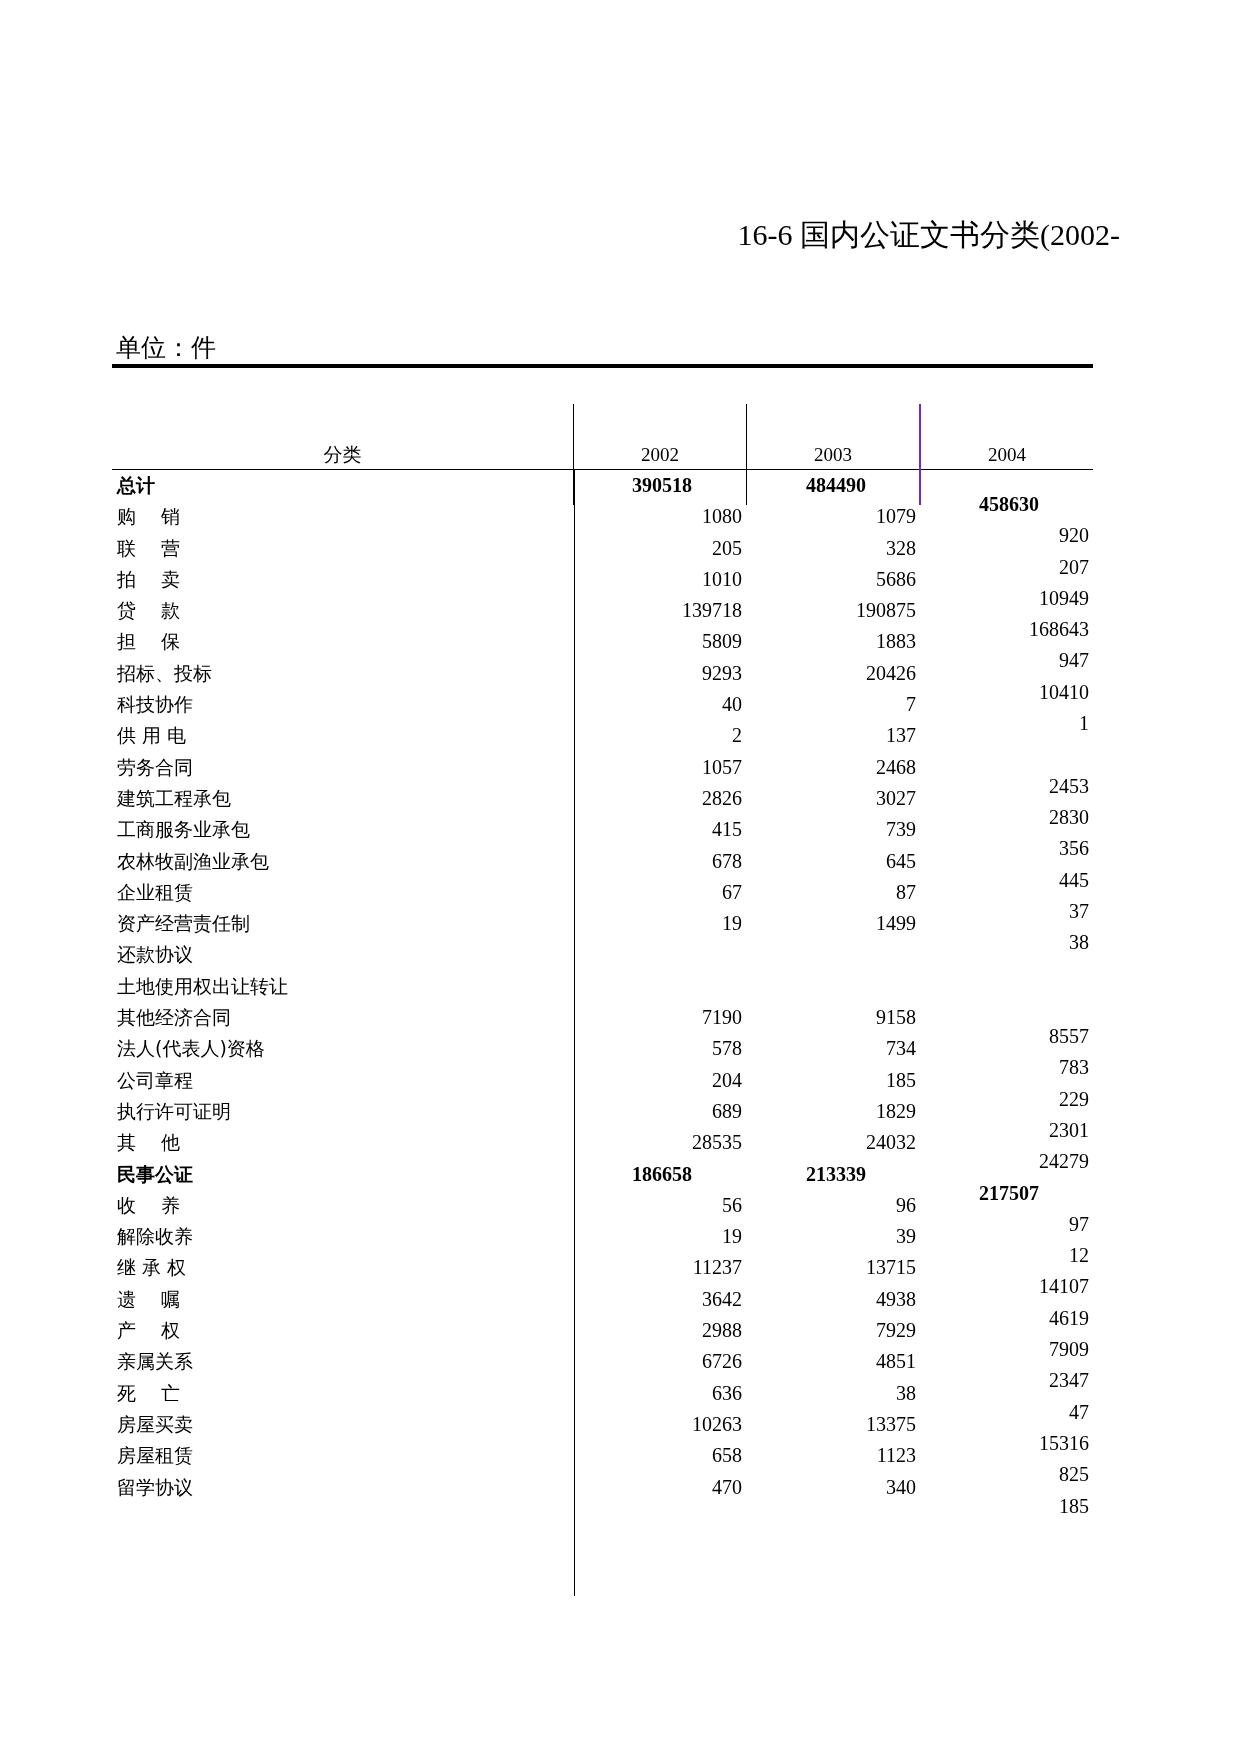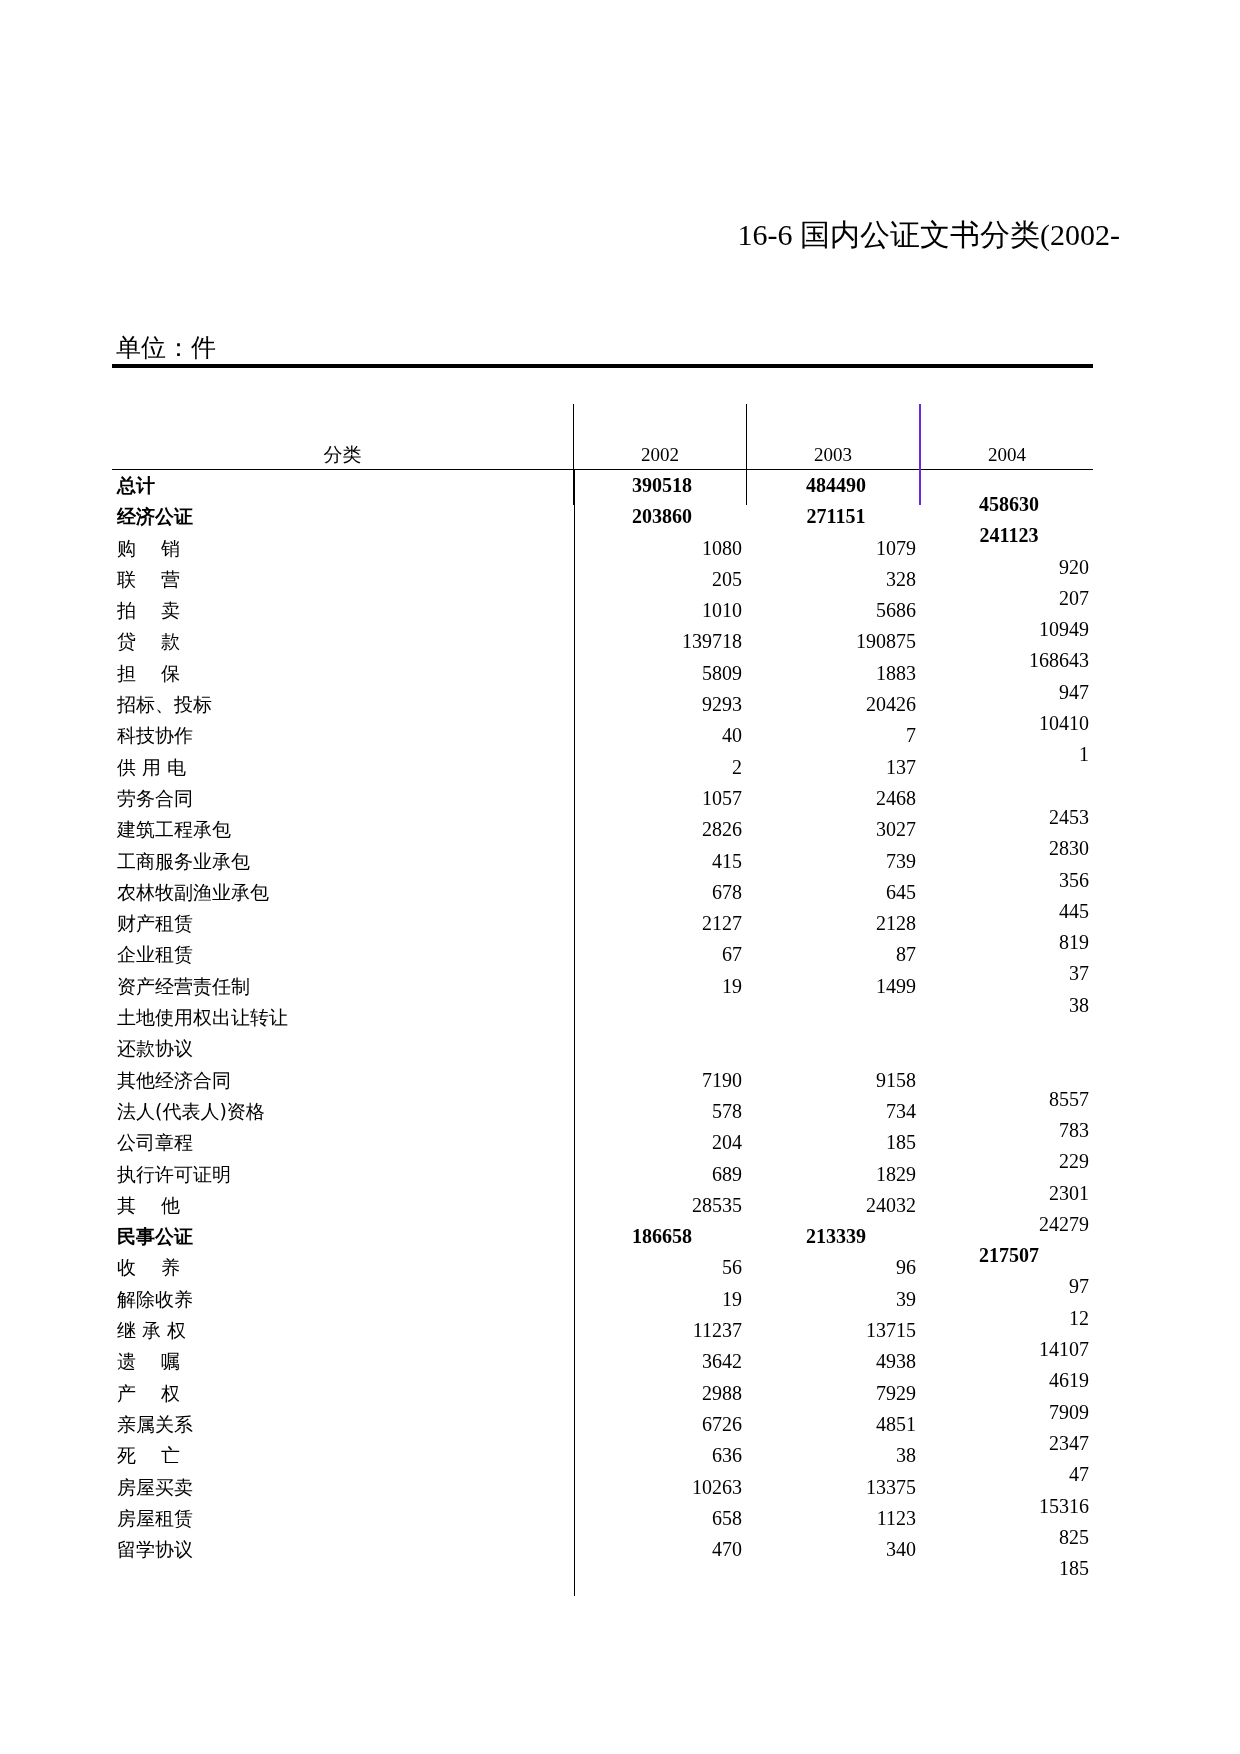--- a/index.html
+++ b/index.html
@@ -59,26 +59,20 @@
 
 <div class="vline"></div>
 
 <div class="rows" id="rows">
     <div class="row bold">
       <span class="name">总计</span>
       <span class="num n0">390518</span>
       <span class="num n1">484490</span>
       <span class="num n2">458630</span>
     </div>
-    <div class="row bold">
-      <span class="name">经济公证</span>
-      <span class="num n0">203860</span>
-      <span class="num n1">271151</span>
-      <span class="num n2">241123</span>
-    </div>
     <div class="row">
       <span class="name">购　 销</span>
       <span class="num n0">1080</span>
       <span class="num n1">1079</span>
       <span class="num n2">920</span>
     </div>
     <div class="row">
       <span class="name">联　 营</span>
       <span class="num n0">205</span>
       <span class="num n1">328</span>
@@ -138,45 +132,39 @@
       <span class="num n1">739</span>
       <span class="num n2">356</span>
     </div>
     <div class="row">
       <span class="name">农林牧副渔业承包</span>
       <span class="num n0">678</span>
       <span class="num n1">645</span>
       <span class="num n2">445</span>
     </div>
     <div class="row">
-      <span class="name">财产租赁</span>
-      <span class="num n0">2127</span>
-      <span class="num n1">2128</span>
-      <span class="num n2">819</span>
-    </div>
-    <div class="row">
       <span class="name">企业租赁</span>
       <span class="num n0">67</span>
       <span class="num n1">87</span>
       <span class="num n2">37</span>
     </div>
     <div class="row">
       <span class="name">资产经营责任制</span>
       <span class="num n0">19</span>
       <span class="num n1">1499</span>
       <span class="num n2">38</span>
     </div>
     <div class="row">
-      <span class="name">土地使用权出让转让</span>
+      <span class="name">还款协议</span>
       <span class="num n0"></span>
       <span class="num n1"></span>
       <span class="num n2"></span>
     </div>
     <div class="row">
-      <span class="name">还款协议</span>
+      <span class="name">土地使用权出让转让</span>
       <span class="num n0"></span>
       <span class="num n1"></span>
       <span class="num n2"></span>
     </div>
     <div class="row">
       <span class="name">其他经济合同</span>
       <span class="num n0">7190</span>
       <span class="num n1">9158</span>
       <span class="num n2">8557</span>
     </div>

